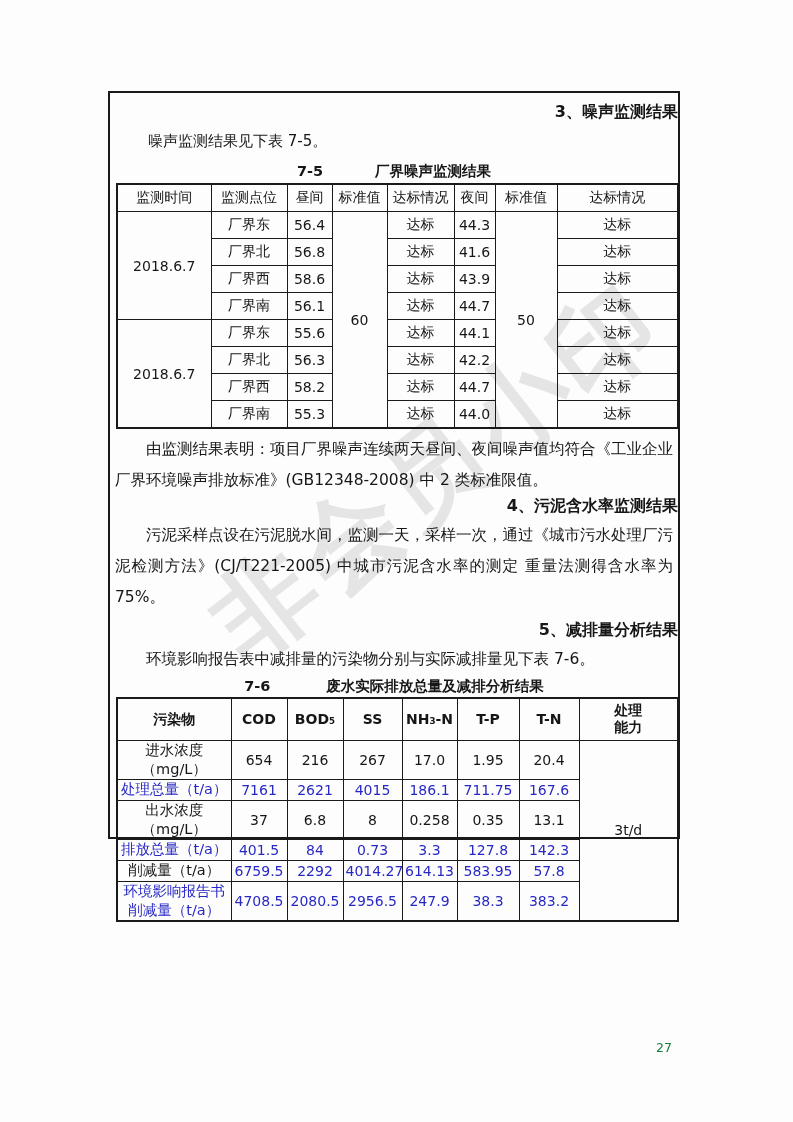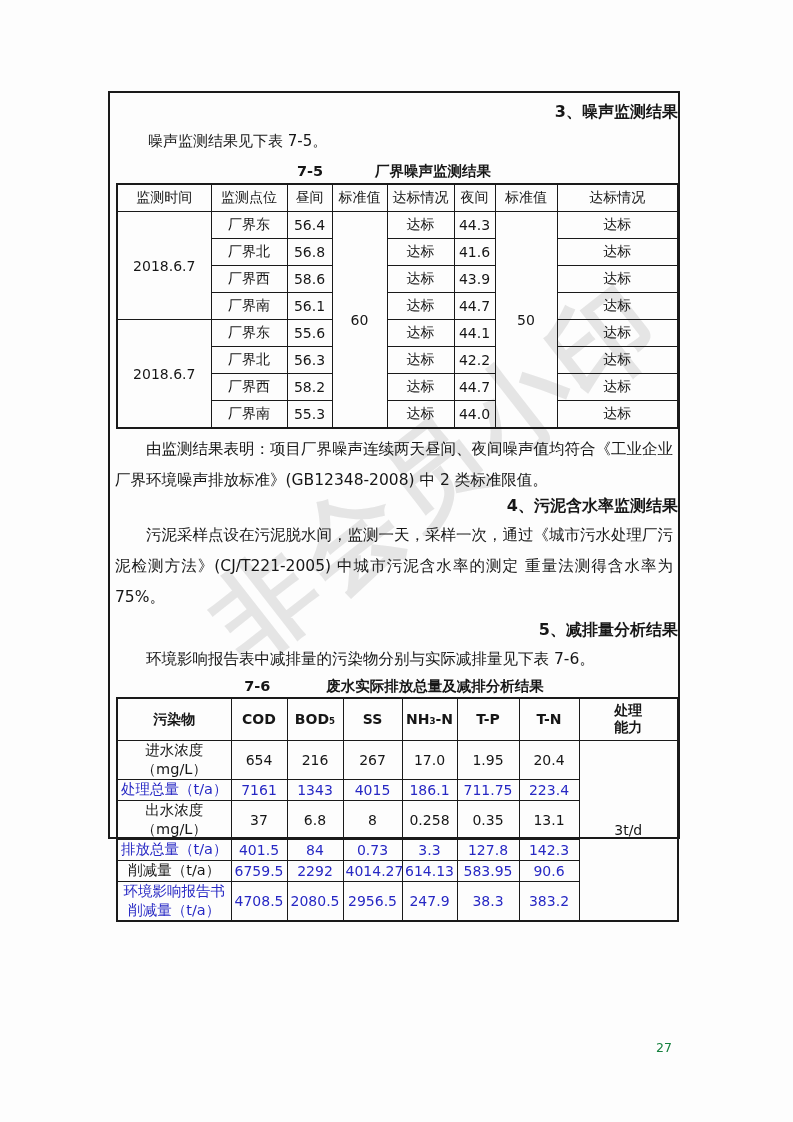--- a/index.html
+++ b/index.html
@@ -217,25 +217,25 @@
           <td>216</td>
           <td>267</td>
           <td>17.0</td>
           <td>1.95</td>
           <td>20.4</td>
           <td rowspan="6">3t/d</td>
         </tr>
         <tr>
           <td class="lbl blue">处理总量（t/a）</td>
           <td class="blue">7161</td>
-          <td class="blue">1343</td>
+          <td class="blue">2621</td>
           <td class="blue">4015</td>
           <td class="blue">186.1</td>
           <td class="blue">711.75</td>
-          <td class="blue">223.4</td>
+          <td class="blue">167.6</td>
         </tr>
         <tr>
           <td class="lbl">出水浓度（mg/L）</td>
           <td>37</td>
           <td>6.8</td>
           <td>8</td>
           <td>0.258</td>
           <td>0.35</td>
           <td>13.1</td>
         </tr>
@@ -248,21 +248,21 @@
           <td class="blue">127.8</td>
           <td class="blue">142.3</td>
         </tr>
         <tr>
           <td class="lbl">削减量（t/a）</td>
           <td class="blue">6759.5</td>
           <td class="blue">2292</td>
           <td class="blue">4014.27</td>
           <td class="blue">614.13</td>
           <td class="blue">583.95</td>
-          <td class="blue">90.6</td>
+          <td class="blue">57.8</td>
         </tr>
         <tr class="tall">
           <td class="lbl blue">
             <div>环境影响报告书</div>
             <div>削减量（t/a）</div>
           </td>
           <td class="blue">4708.5</td>
           <td class="blue">2080.5</td>
           <td class="blue">2956.5</td>
           <td class="blue">247.9</td>

